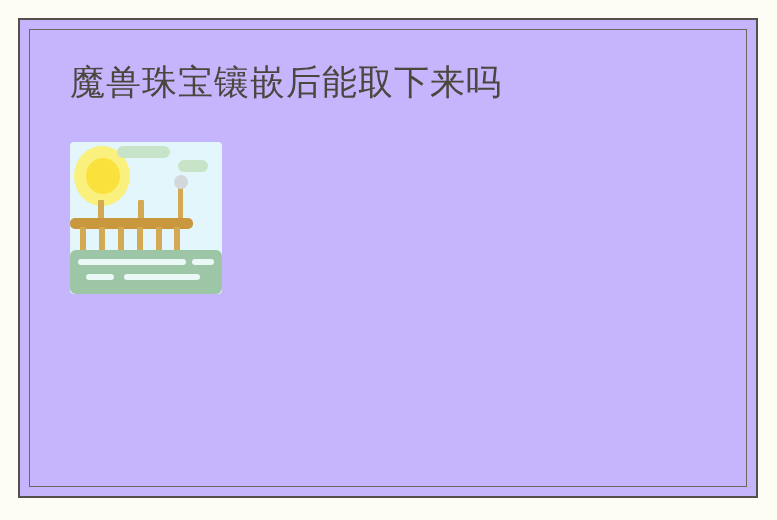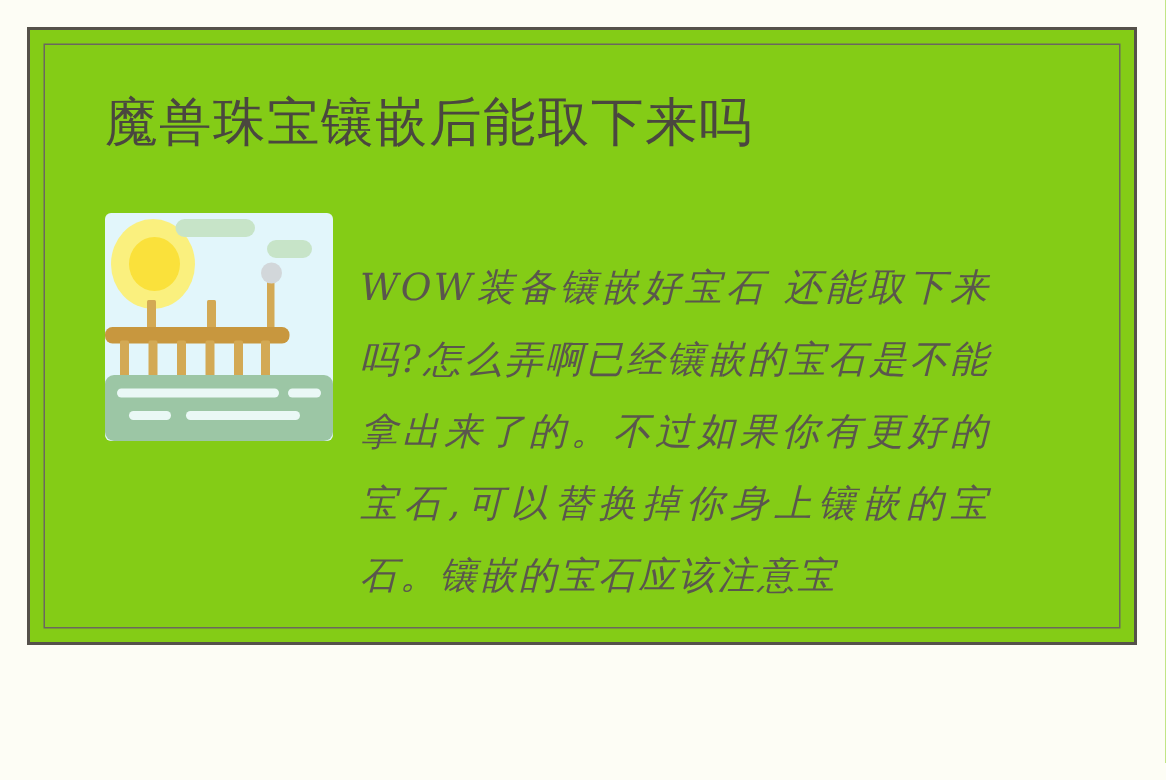--- a/index.html
+++ b/index.html
@@ -15,23 +15,23 @@
     font-family: "Liberation Sans", "DejaVu Sans", sans-serif;
     position: relative;
   }
 
   
   .frame-outer {
     position: absolute;
     left: 18px;
     top: 18px;
     width: 740px;
-    height: 412px;
+    height: 480px;
     border: 2px solid #55514A;
-    background: #84cc16;
+    background: #c4b5fd;
   }
 
   .frame-inner {
     position: absolute;
     left: 9px;
     top: 9px;
     right: 9px;
     bottom: 9px;
     border: 1px solid #6B675E;
   }
@@ -240,17 +240,16 @@
         <div class="piling piling-6"></div>
 
         <div class="ill-water">
           <div class="wave wave-1"></div>
           <div class="wave wave-2"></div>
           <div class="wave wave-3"></div>
           <div class="wave wave-4"></div>
         </div>
       </div>
 
-      <p class="article-body">WOW装备镶嵌好宝石 还能取下来吗?怎么弄啊已经镶嵌的宝石是不能拿出来了的。不过如果你有更好的宝石,可以替换掉你身上镶嵌的宝石。镶嵌的宝石应该注意宝</p>
 
     </div>
   </div>
 </div>
 
 </body></html>

